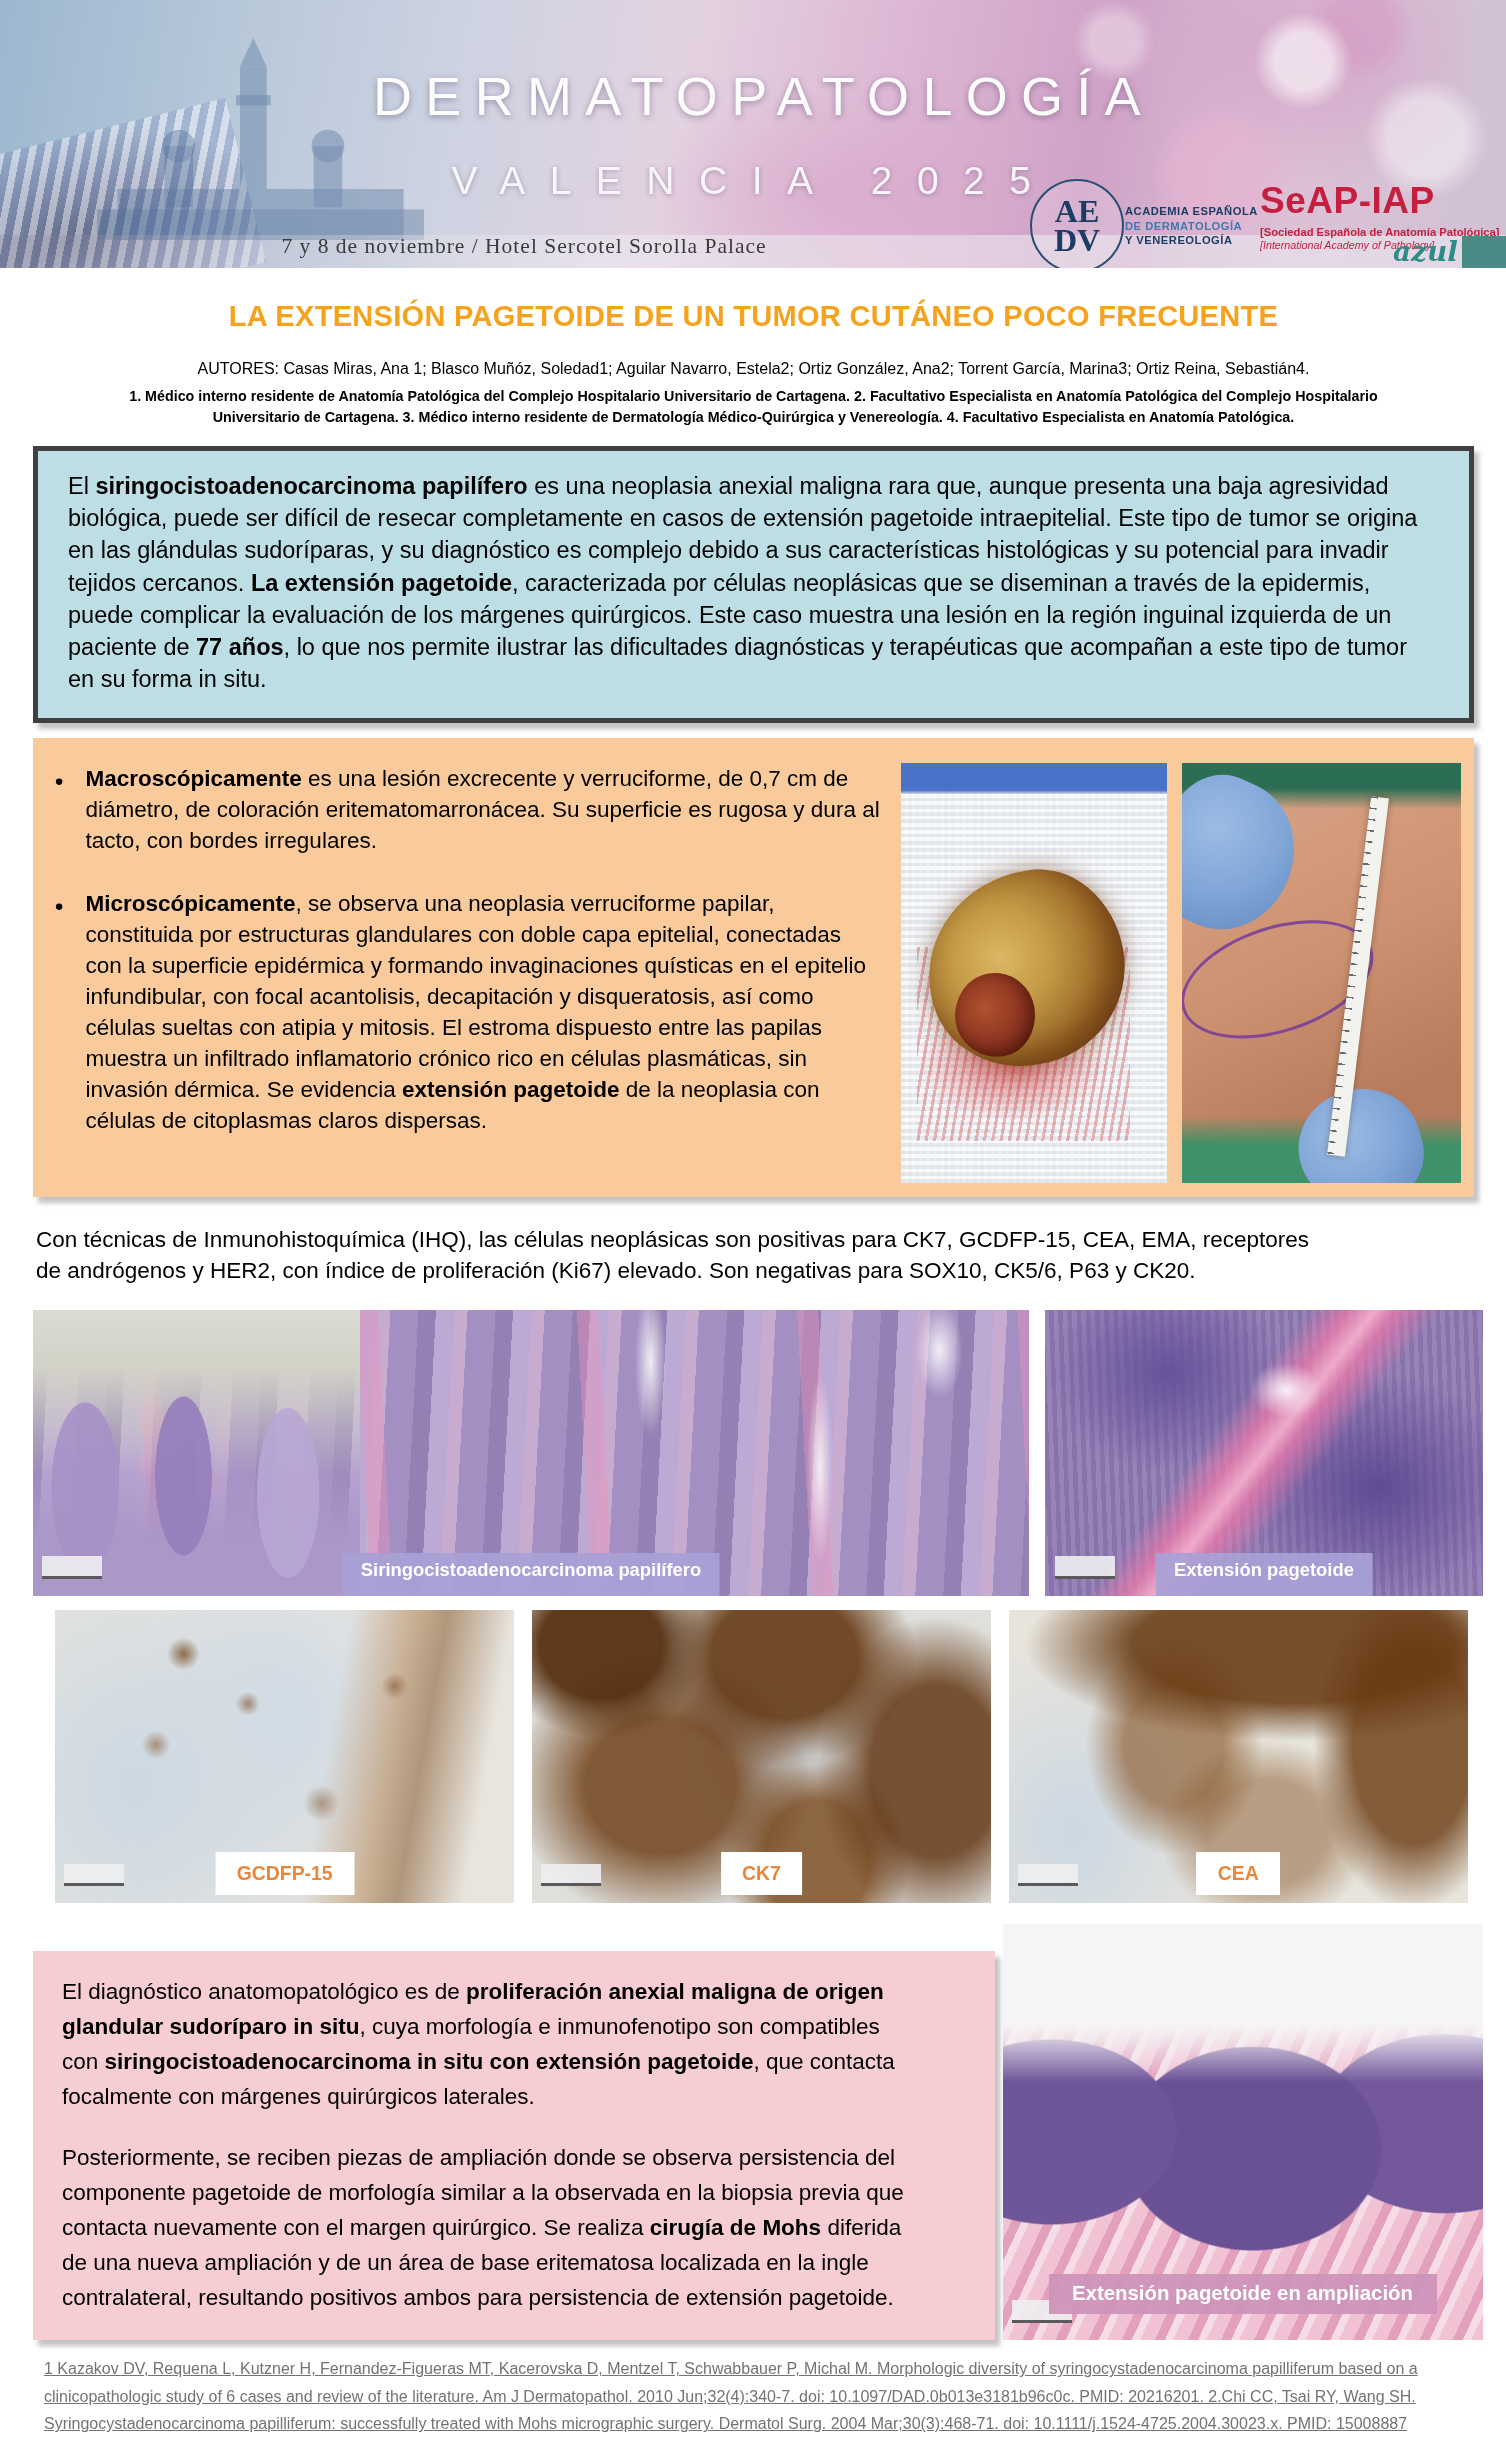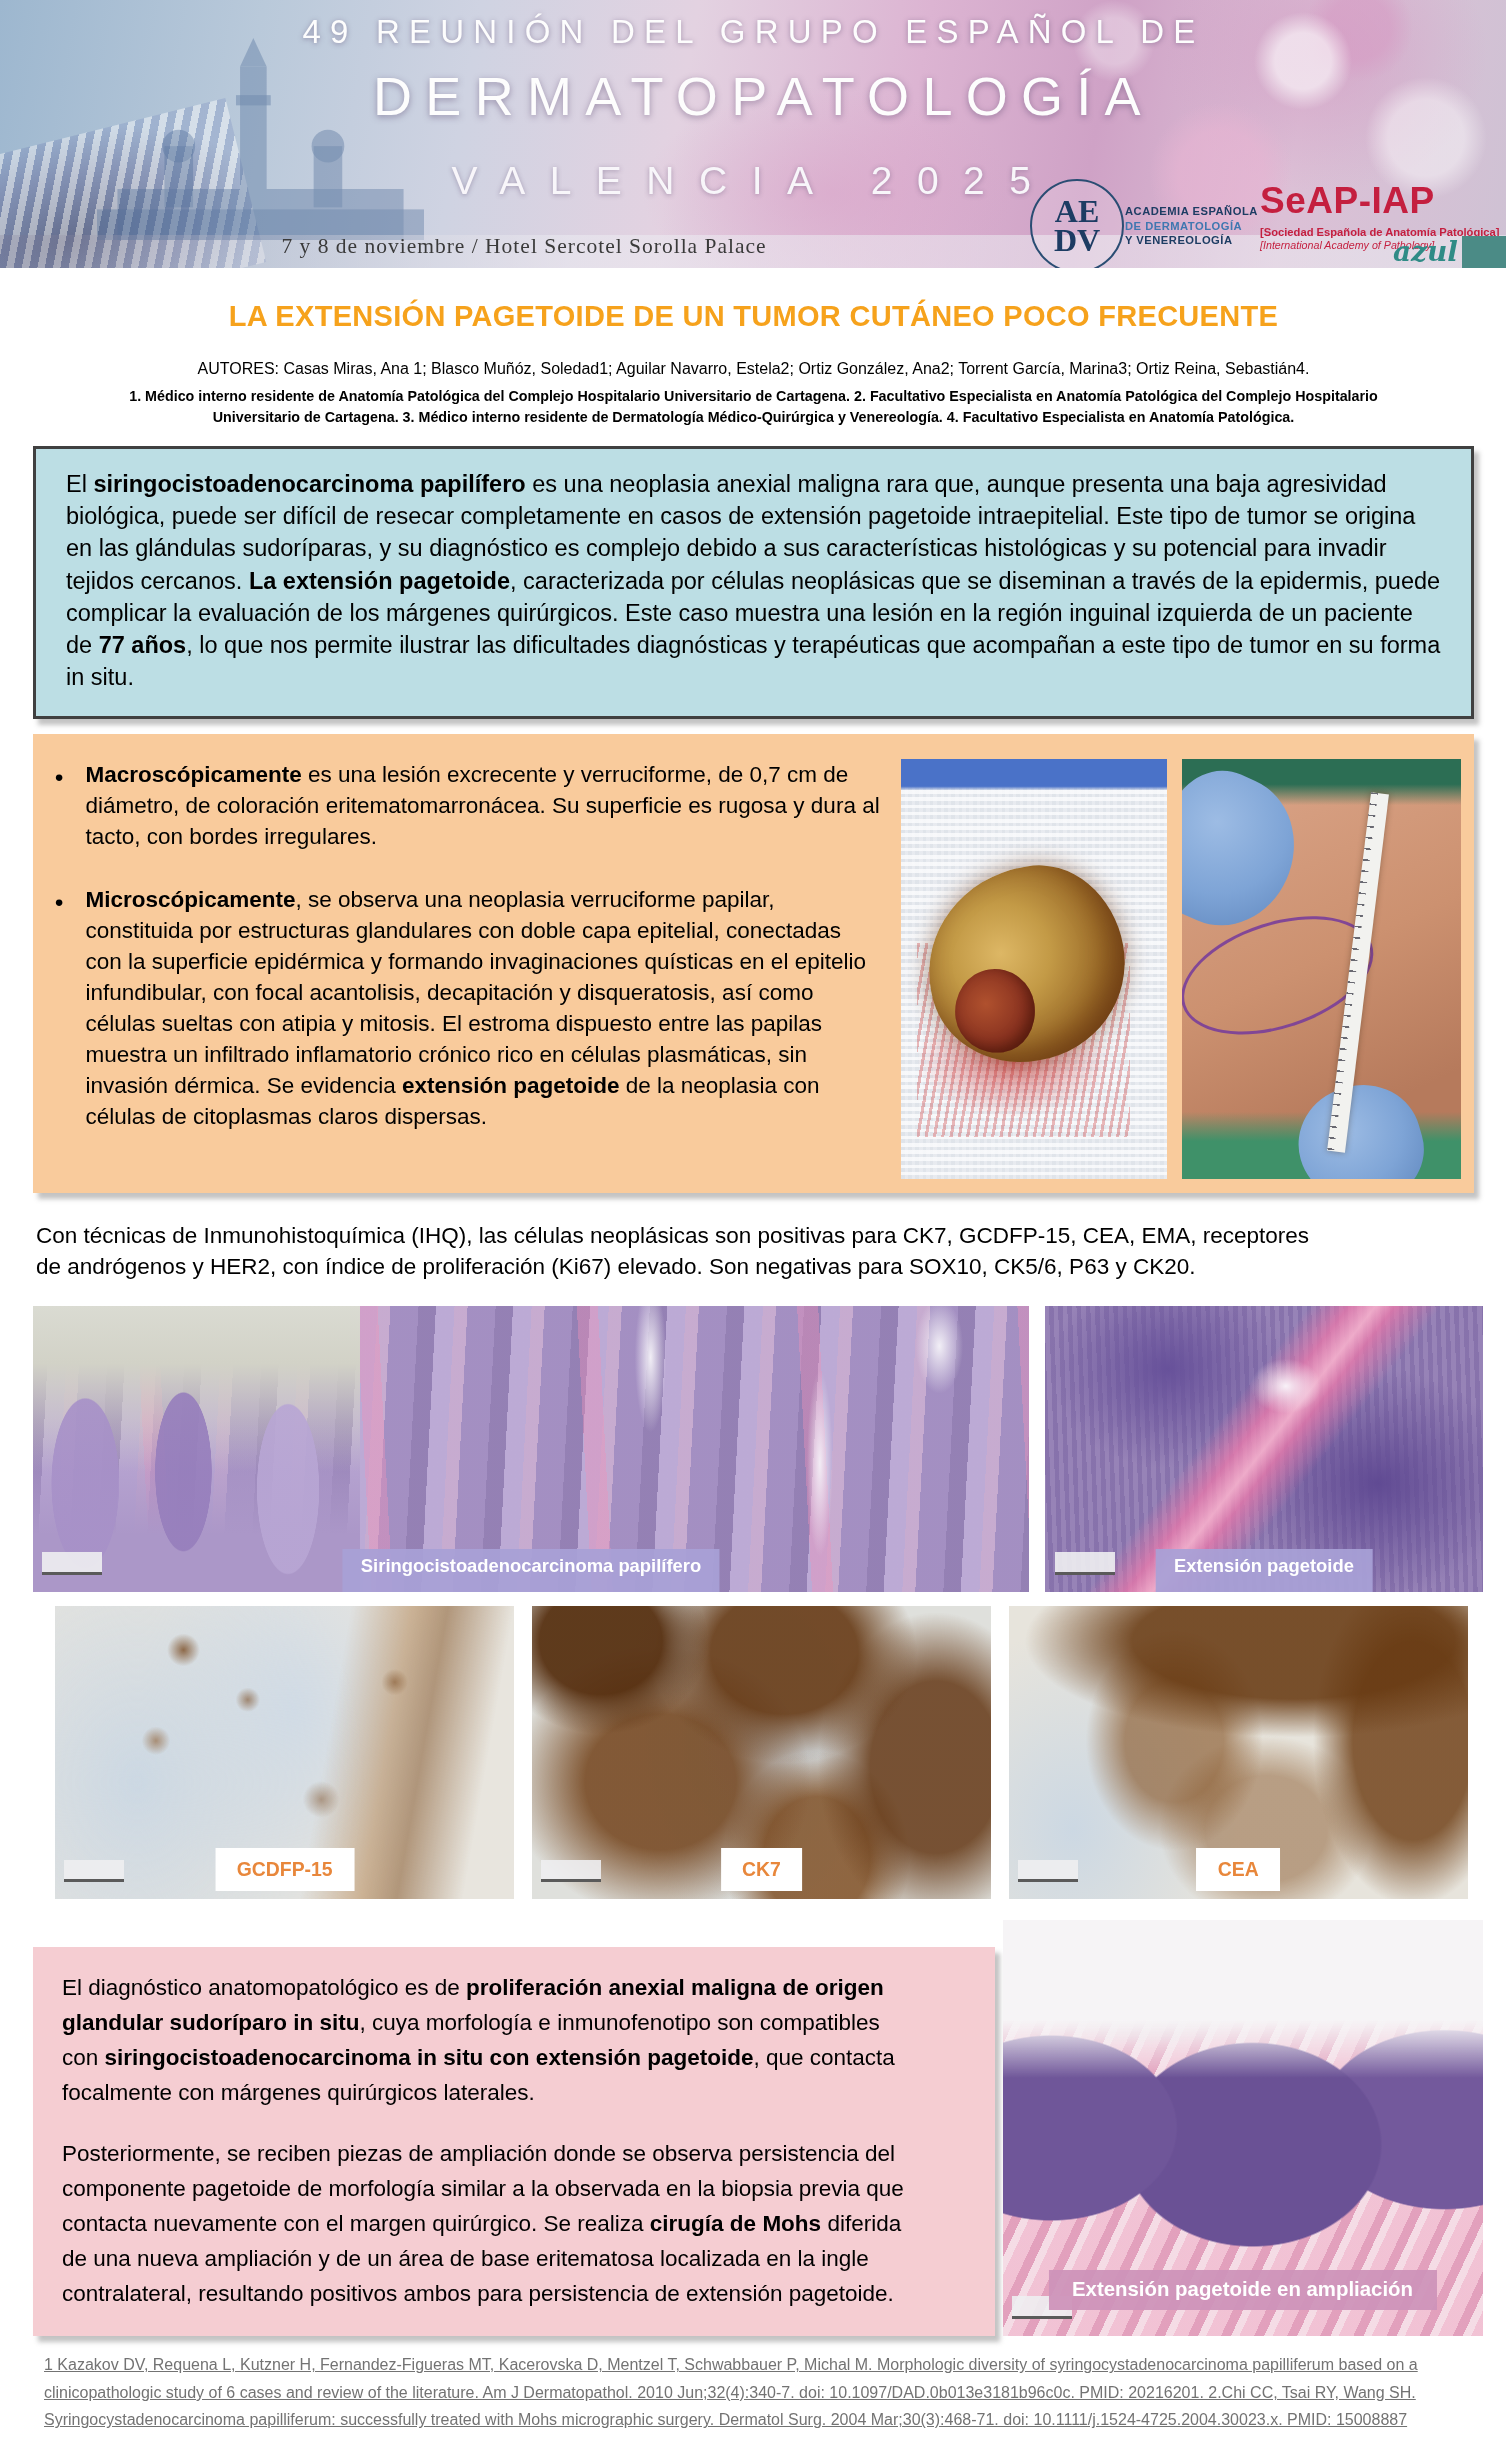--- a/index.html
+++ b/index.html
@@ -49,21 +49,21 @@
     font-style:italic;font-weight:bold;font-size:28px;color:#2f8b86;}
   .azul-block{position:absolute;right:0;bottom:0;width:45px;height:32px;background:#4b8b86;}
 
   
   .title{margin:32px 61px 0;text-align:center;color:#F6A21C;font-size:29px;font-weight:bold;letter-spacing:0.3px;}
   .authors{margin:26.6px 46px 0;text-align:center;font-size:16px;}
   .affiliations{margin:8.2px auto 0;width:1319px;text-align:center;font-size:14.3px;line-height:1.45;font-weight:bold;}
 
   
   .box{box-shadow:4.6px 5.6px 4.6px rgba(105,105,105,0.40);}
-  .box-teal{margin:18.4px 33px 0;background:#BCDEE4;border:3px solid #404040;
+  .box-teal{margin:18.4px 33px 0;background:#BCDEE4;border:5px solid #404040;
     padding:19.4px 30px 22.5px;font-size:23.5px;line-height:1.37;}
   .box-teal p{margin:0;}
   .box-orange{margin:15.3px 33px 0;background:#F9CB9C;display:flex;gap:15.3px;
     padding:24.5px 13.3px 14.3px 21.5px;}
   .bullets{flex:1;display:flex;flex-direction:column;gap:32px;font-size:22.5px;line-height:1.38;padding-right:4.1px;}
   .bullet{display:flex;margin:0;}
   .bullet .dot{width:31px;font-size:15.3px;padding-top:7.2px;flex:0 0 31px;}
   .bullet p{margin:0;flex:1;}
   .photos{display:flex;gap:14.3px;}
   .photo{position:relative;margin:0;height:420px;overflow:hidden;flex:0 0 auto;}
@@ -198,21 +198,20 @@
         <rect x="136" y="58" width="34" height="10"></rect>
         <circle cx="80" cy="108" r="16"></circle>
         <rect x="66" y="108" width="28" height="60"></rect>
         <circle cx="226" cy="108" r="16"></circle>
         <rect x="212" y="108" width="28" height="60"></rect>
         <rect x="20" y="150" width="280" height="50"></rect>
         <rect x="0" y="170" width="320" height="30"></rect>
       </g>
     </svg>
     <div class="banner-dateband"></div>
-    <div class="banner-line1">49 REUNIÓN DEL GRUPO ESPAÑOL DE</div>
     <div class="banner-line2">DERMATOPATOLOGÍA</div>
     <div class="banner-line3">VALENCIA 2025</div>
     <div class="banner-date">7 y 8 de noviembre / Hotel Sercotel Sorolla Palace</div>
 
     <div class="logo-aedv">
       <div class="aedv-circle">
         <span>AE</span>
         <span>DV</span>
       </div>
       <div class="aedv-text">

